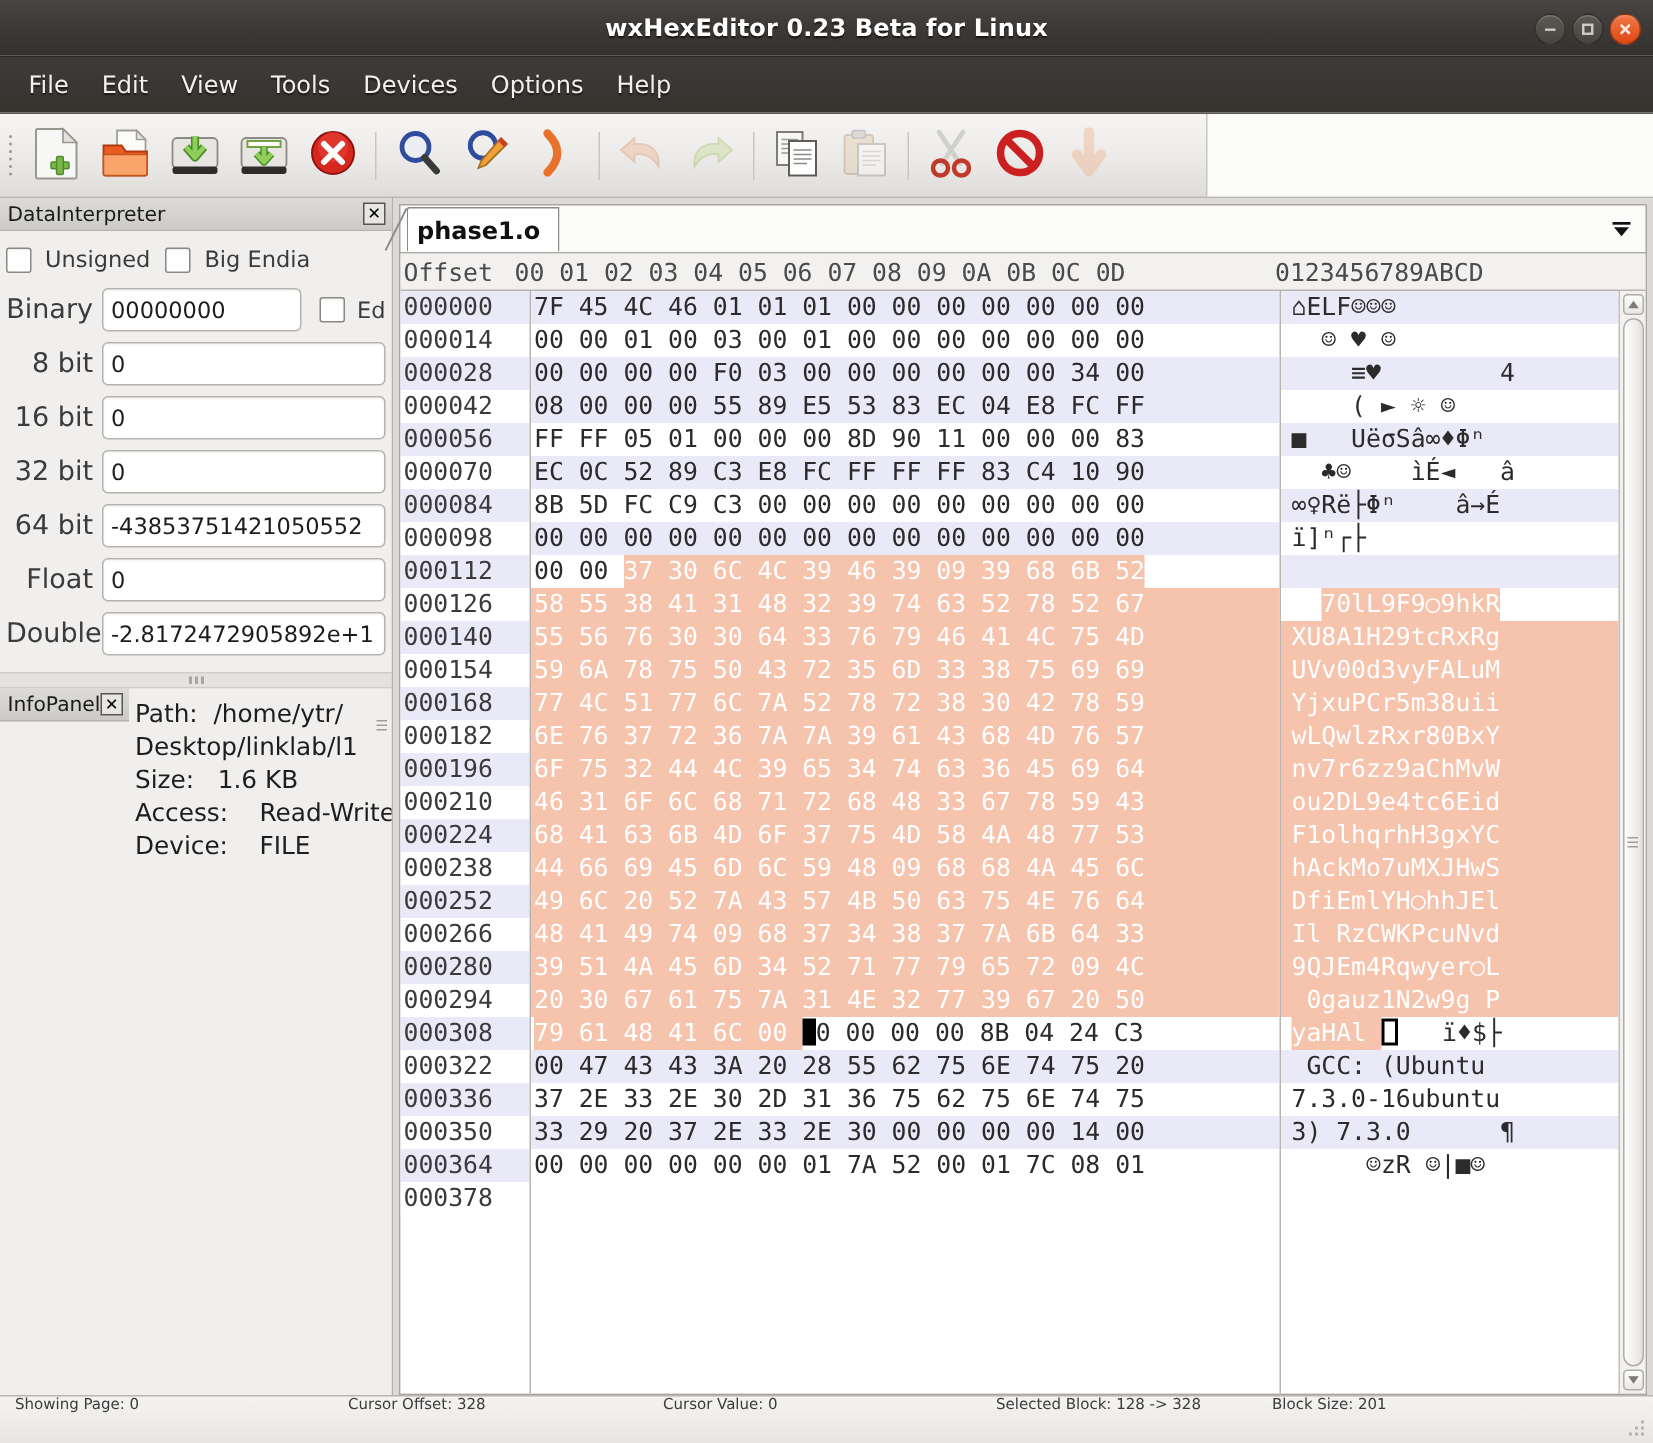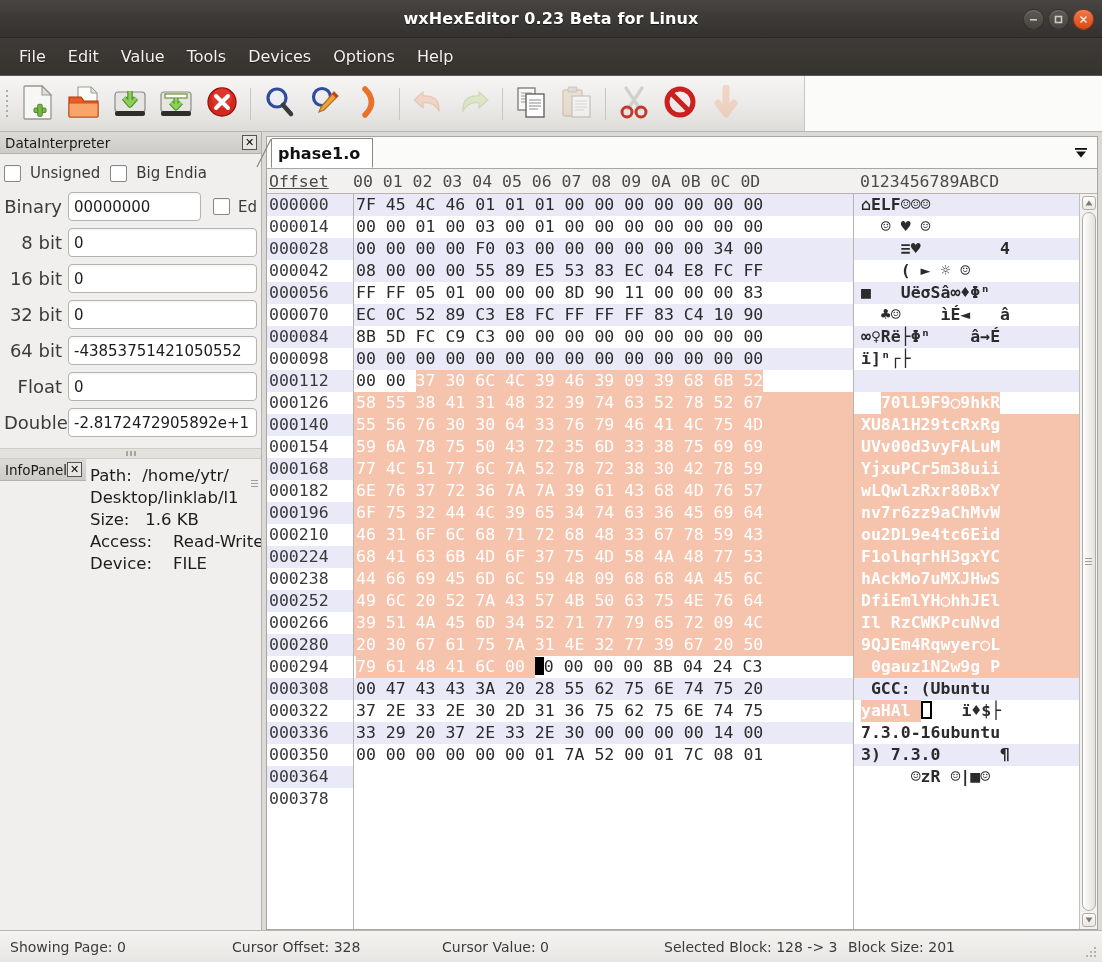--- a/index.html
+++ b/index.html
@@ -205,21 +205,21 @@
   .col-hex { flex: 0 0 500px; border-left: 1px solid #b8b5b1; background: #ffffff; }
   .col-asc { flex: 1 1 auto; border-left: 1px solid #b8b5b1; background: #ffffff; }
 
   .r {
     height: 22px; line-height: 22px;
     font-family: "DejaVu Sans Mono", monospace;
     font-size: 16.5px; white-space: pre;
   }
   .col-offsets .r { color: #3a3a3a; padding-left: 2px; }
   .col-hex .r { padding-left: 2px; }
-  .col-asc .r { padding-left: 7px; font-weight: bold; }
+  .col-asc .r { padding-left: 7px; }
 
   .z-norm  { background: #ffffff; color: #2b2b2b; }
   .z-alt   { background: #e9e9f8; color: #2b2b2b; }
   .z-sel   { background: #f6c3ad; color: #ffffff; }
   .off-alt { background: #e9e9f8; }
   .off-norm{ background: #ffffff; }
 
   .seg { display: inline-block; }
   .seg.sel  { background: #f6c3ad; color: #ffffff; }
   .seg.pre  { background: #ffffff; color: #2b2b2b; }
@@ -251,22 +251,22 @@
     display:flex; align-items:center; justify-content:center;
   }
   .sb-grip { display:flex; flex-direction:column; gap:2px; }
   .sb-grip i { width:7px; height:1px; background:#a09d98; display:block; }
 
   
   .statusbar {
     height: 32px; flex: 0 0 32px;
     background: linear-gradient(to bottom,#f4f3f1,#e8e6e3);
     border-top: 1px solid #b9b6b2;
-    display: flex; align-items: center;
-    font-size: 14px; color: #3b3b3b;
+    display: flex; 
+    font-size: 10px; color: #3b3b3b;
     position: relative;
   }
   .sb-cell { padding-left: 10px; white-space: nowrap; overflow: hidden; }
   .sb-grip2 {
     position:absolute; right: 4px; bottom: 3px;
     width: 14px; height: 14px;
   }
 </style>
 </head>
 <body>
@@ -290,21 +290,21 @@
         <svg width="11" height="11" viewBox="0 0 11 11">
             <path d="M3 3 L8 8 M8 3 L3 8" stroke="#f7e4da" stroke-width="1.7" stroke-linecap="round"></path>
           </svg>
       </div>
     </div>
   </div>
 
   <div class="menubar">
     <div class="menu-item">File</div>
     <div class="menu-item">Edit</div>
-    <div class="menu-item">Value</div>
+    <div class="menu-item">View</div>
     <div class="menu-item">Tools</div>
     <div class="menu-item">Devices</div>
     <div class="menu-item">Options</div>
     <div class="menu-item">Help</div>
   </div>
 
   <div class="toolbar">
     <div class="tb-grip">
       <i></i>
         <i></i>
@@ -575,21 +575,21 @@
           <svg width="14" height="12" viewBox="0 0 14 12">
             <rect x="1" y="1" width="12" height="1.8" fill="#111"></rect>
             <path d="M2 4.5 L12 4.5 L7 10.5 Z" fill="#111"></path>
           </svg>
         </div>
       </div>
 
       <div class="hexframe">
 
         <div class="hexheader">
-          <span class="hh-off" style="width:86px; display:inline-block;text-decoration:underline;">Offset</span>
+          <span class="hh-off" style="width:76px; display:inline-block;">Offset</span>
           <span class="hh-bytes" style="width:500px; display:inline-block;">00 01 02 03 04 05 06 07 08 09 0A 0B 0C 0D</span>
           <span class="hh-asc">0123456789ABCD</span>
         </div>
 
         <div class="hexrows">
           <div class="hexcols">
 
             <div class="col-offsets" id="offcol">
                 <div class="r off-alt">000000</div>
                 <div class="r off-norm">000014</div>
@@ -634,20 +634,21 @@
                 <div class="r z-sel">58 55 38 41 31 48 32 39 74 63 52 78 52 67</div>
                 <div class="r z-sel">55 56 76 30 30 64 33 76 79 46 41 4C 75 4D</div>
                 <div class="r z-sel">59 6A 78 75 50 43 72 35 6D 33 38 75 69 69</div>
                 <div class="r z-sel">77 4C 51 77 6C 7A 52 78 72 38 30 42 78 59</div>
                 <div class="r z-sel">6E 76 37 72 36 7A 7A 39 61 43 68 4D 76 57</div>
                 <div class="r z-sel">6F 75 32 44 4C 39 65 34 74 63 36 45 69 64</div>
                 <div class="r z-sel">46 31 6F 6C 68 71 72 68 48 33 67 78 59 43</div>
                 <div class="r z-sel">68 41 63 6B 4D 6F 37 75 4D 58 4A 48 77 53</div>
                 <div class="r z-sel">44 66 69 45 6D 6C 59 48 09 68 68 4A 45 6C</div>
                 <div class="r z-sel">49 6C 20 52 7A 43 57 4B 50 63 75 4E 76 64</div>
+                <div class="r z-sel">48 41 49 74 09 68 37 34 38 37 7A 6B 64 33</div>
                 <div class="r z-sel">39 51 4A 45 6D 34 52 71 77 79 65 72 09 4C</div>
                 <div class="r z-sel">20 30 67 61 75 7A 31 4E 32 77 39 67 20 50</div>
                 <div class="r z-norm"><span class="seg sel">79 61 48 41 6C 00 </span><span class="caret"></span><span class="seg post">0 00 00 00 8B 04 24 C3</span></div>
                 <div class="r z-alt">00 47 43 43 3A 20 28 55 62 75 6E 74 75 20</div>
                 <div class="r z-norm">37 2E 33 2E 30 2D 31 36 75 62 75 6E 74 75</div>
                 <div class="r z-alt">33 29 20 37 2E 33 2E 30 00 00 00 00 14 00</div>
                 <div class="r z-norm">00 00 00 00 00 00 01 7A 52 00 01 7C 08 01</div>
               </div>
 
             <div class="col-asc" id="asccol">
@@ -666,22 +667,22 @@
                 <div class="r z-sel">YjxuPCr5m38uii</div>
                 <div class="r z-sel">wLQwlzRxr80BxY</div>
                 <div class="r z-sel">nv7r6zz9aChMvW</div>
                 <div class="r z-sel">ou2DL9e4tc6Eid</div>
                 <div class="r z-sel">F1olhqrhH3gxYC</div>
                 <div class="r z-sel">hAckMo7uMXJHwS</div>
                 <div class="r z-sel">DfiEmlYH○hhJEl</div>
                 <div class="r z-sel">Il RzCWKPcuNvd</div>
                 <div class="r z-sel">9QJEm4Rqwyer○L</div>
                 <div class="r z-sel"> 0gauz1N2w9g P</div>
+                <div class="r z-norm"><span class="seg sel">yaHAl </span><span class="caret-box"></span><span class="seg post">   ï♦$├</span></div>
                 <div class="r z-alt"> GCC: (Ubuntu</div>
-                <div class="r z-norm"><span class="seg sel">yaHAl </span><span class="caret-box"></span><span class="seg post">   ï♦$├</span></div>
                 <div class="r z-norm">7.3.0-16ubuntu</div>
                 <div class="r z-alt">3) 7.3.0      ¶</div>
                 <div class="r z-norm">     ☺zR ☺|■☺</div>
               </div>
           </div>
 
           <div class="hscroll">
             <div class="sb-arrow">
               <svg width="8" height="6" viewBox="0 0 8 6">
                   <path d="M4 0.5 L7.5 5.5 L0.5 5.5 Z" fill="#7d7a75"></path>

